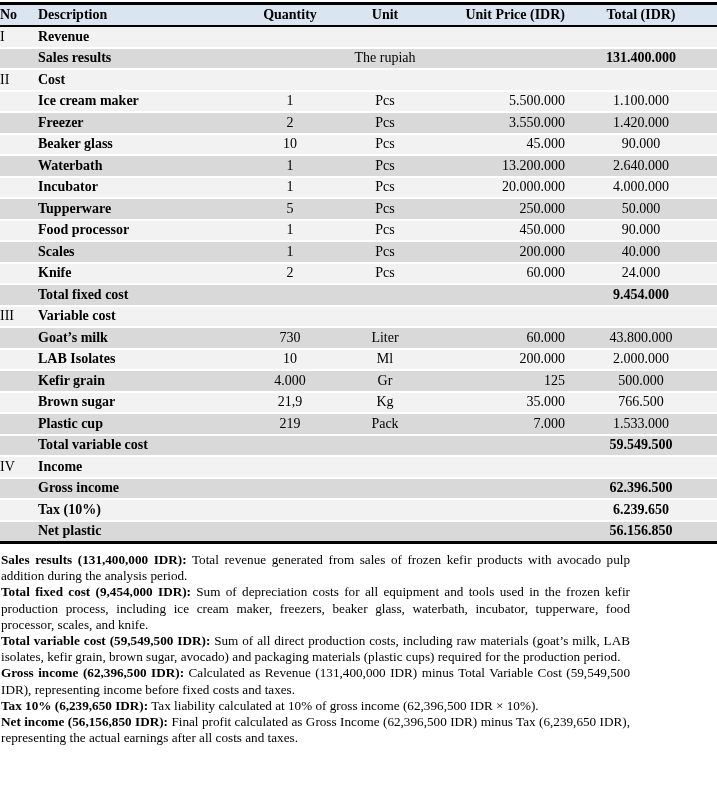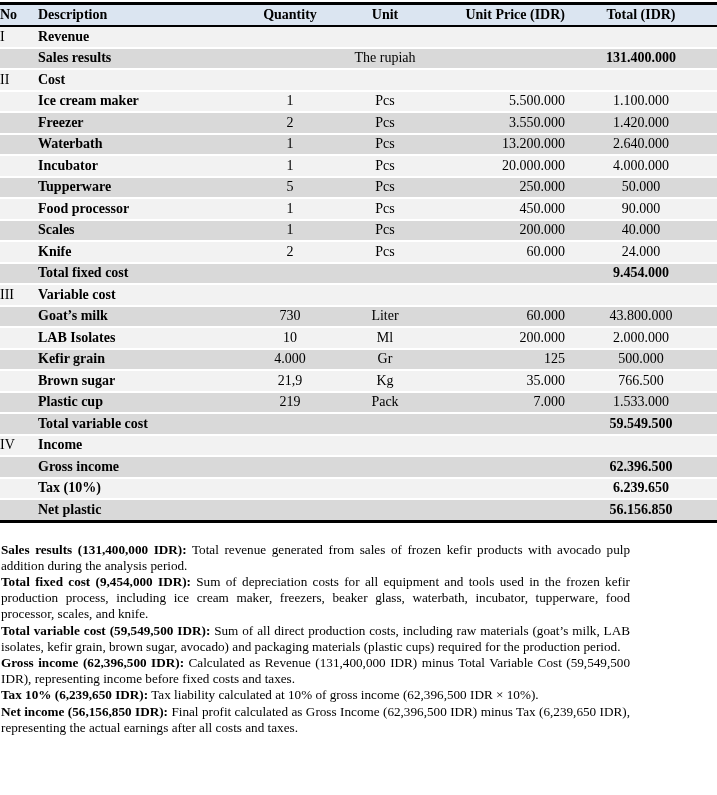--- a/index.html
+++ b/index.html
@@ -47,21 +47,21 @@
   .col-no          { text-align: left;  padding-left: 9px; }
   .col-description { text-align: left;  padding-left: 8px; font-weight: bold; }
   .col-quantity    { text-align: center; }
   .col-unit        { text-align: center; }
   .col-unit_price  { text-align: right; }
   .col-total       { text-align: center; padding-right: 16px; }
   td.bold          { font-weight: bold; }
   .footnotes {
     width: 629px;
     margin: 0 auto 0 1px;
-    padding-top: 19px;
+    padding-top: 8px;
     font-size: 13.2px;
     line-height: 16.2px;
     text-align: justify;
   }
   .footnotes p { margin: 0; }
 </style>
 </head>
 <body>
 
 <div id="page">
@@ -119,20 +119,28 @@
           <td class="col-total">1.100.000</td>
         </tr>
         <tr class="row-dark">
           <td class="col-no"></td>
           <td class="col-description">Freezer</td>
           <td class="col-quantity">2</td>
           <td class="col-unit">Pcs</td>
           <td class="col-unit_price">3.550.000</td>
           <td class="col-total">1.420.000</td>
         </tr>
+        <tr class="row-light">
+          <td class="col-no"></td>
+          <td class="col-description">Beaker glass</td>
+          <td class="col-quantity">10</td>
+          <td class="col-unit">Pcs</td>
+          <td class="col-unit_price">45.000</td>
+          <td class="col-total">90.000</td>
+        </tr>
         <tr class="row-dark">
           <td class="col-no"></td>
           <td class="col-description">Waterbath</td>
           <td class="col-quantity">1</td>
           <td class="col-unit">Pcs</td>
           <td class="col-unit_price">13.200.000</td>
           <td class="col-total">2.640.000</td>
         </tr>
         <tr class="row-light">
           <td class="col-no"></td>

